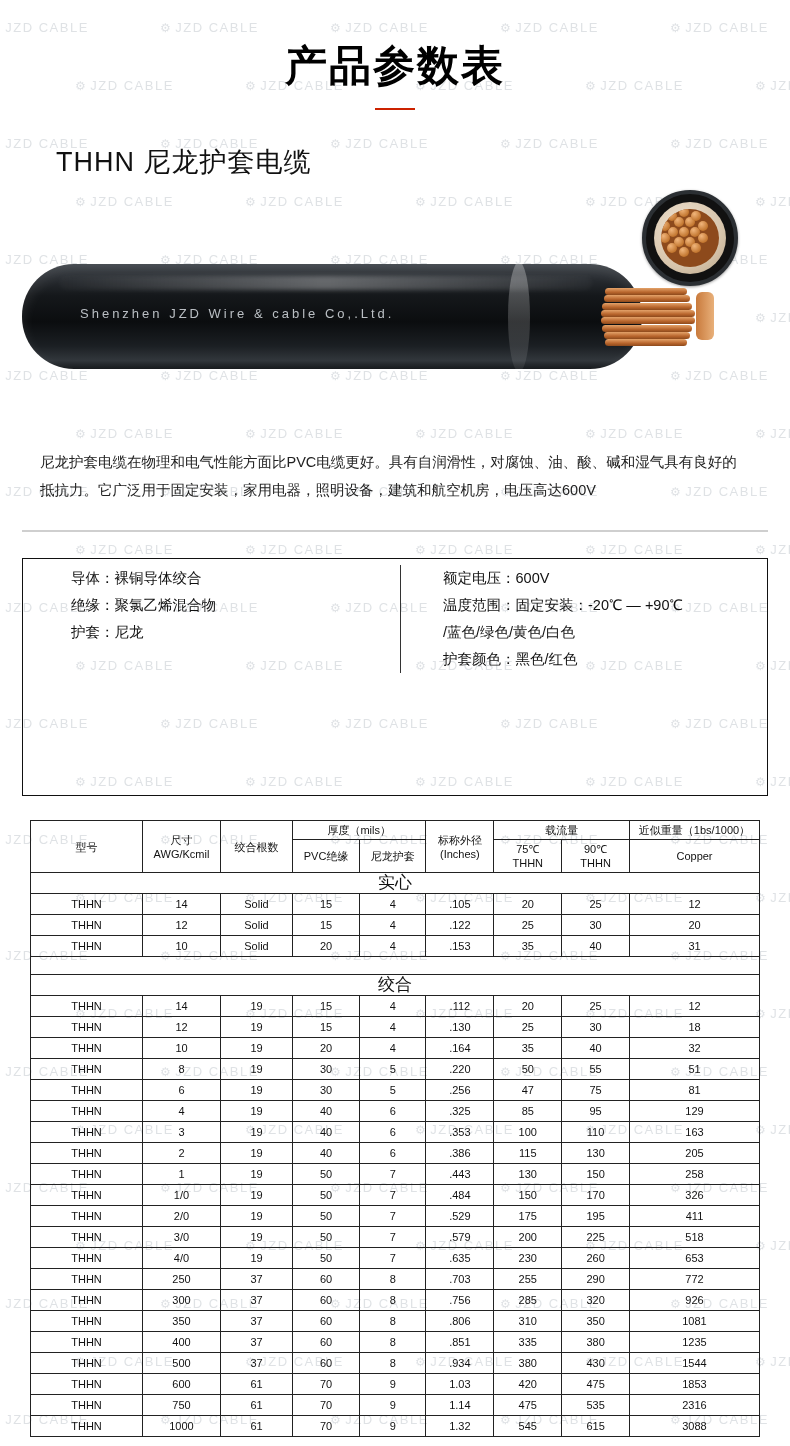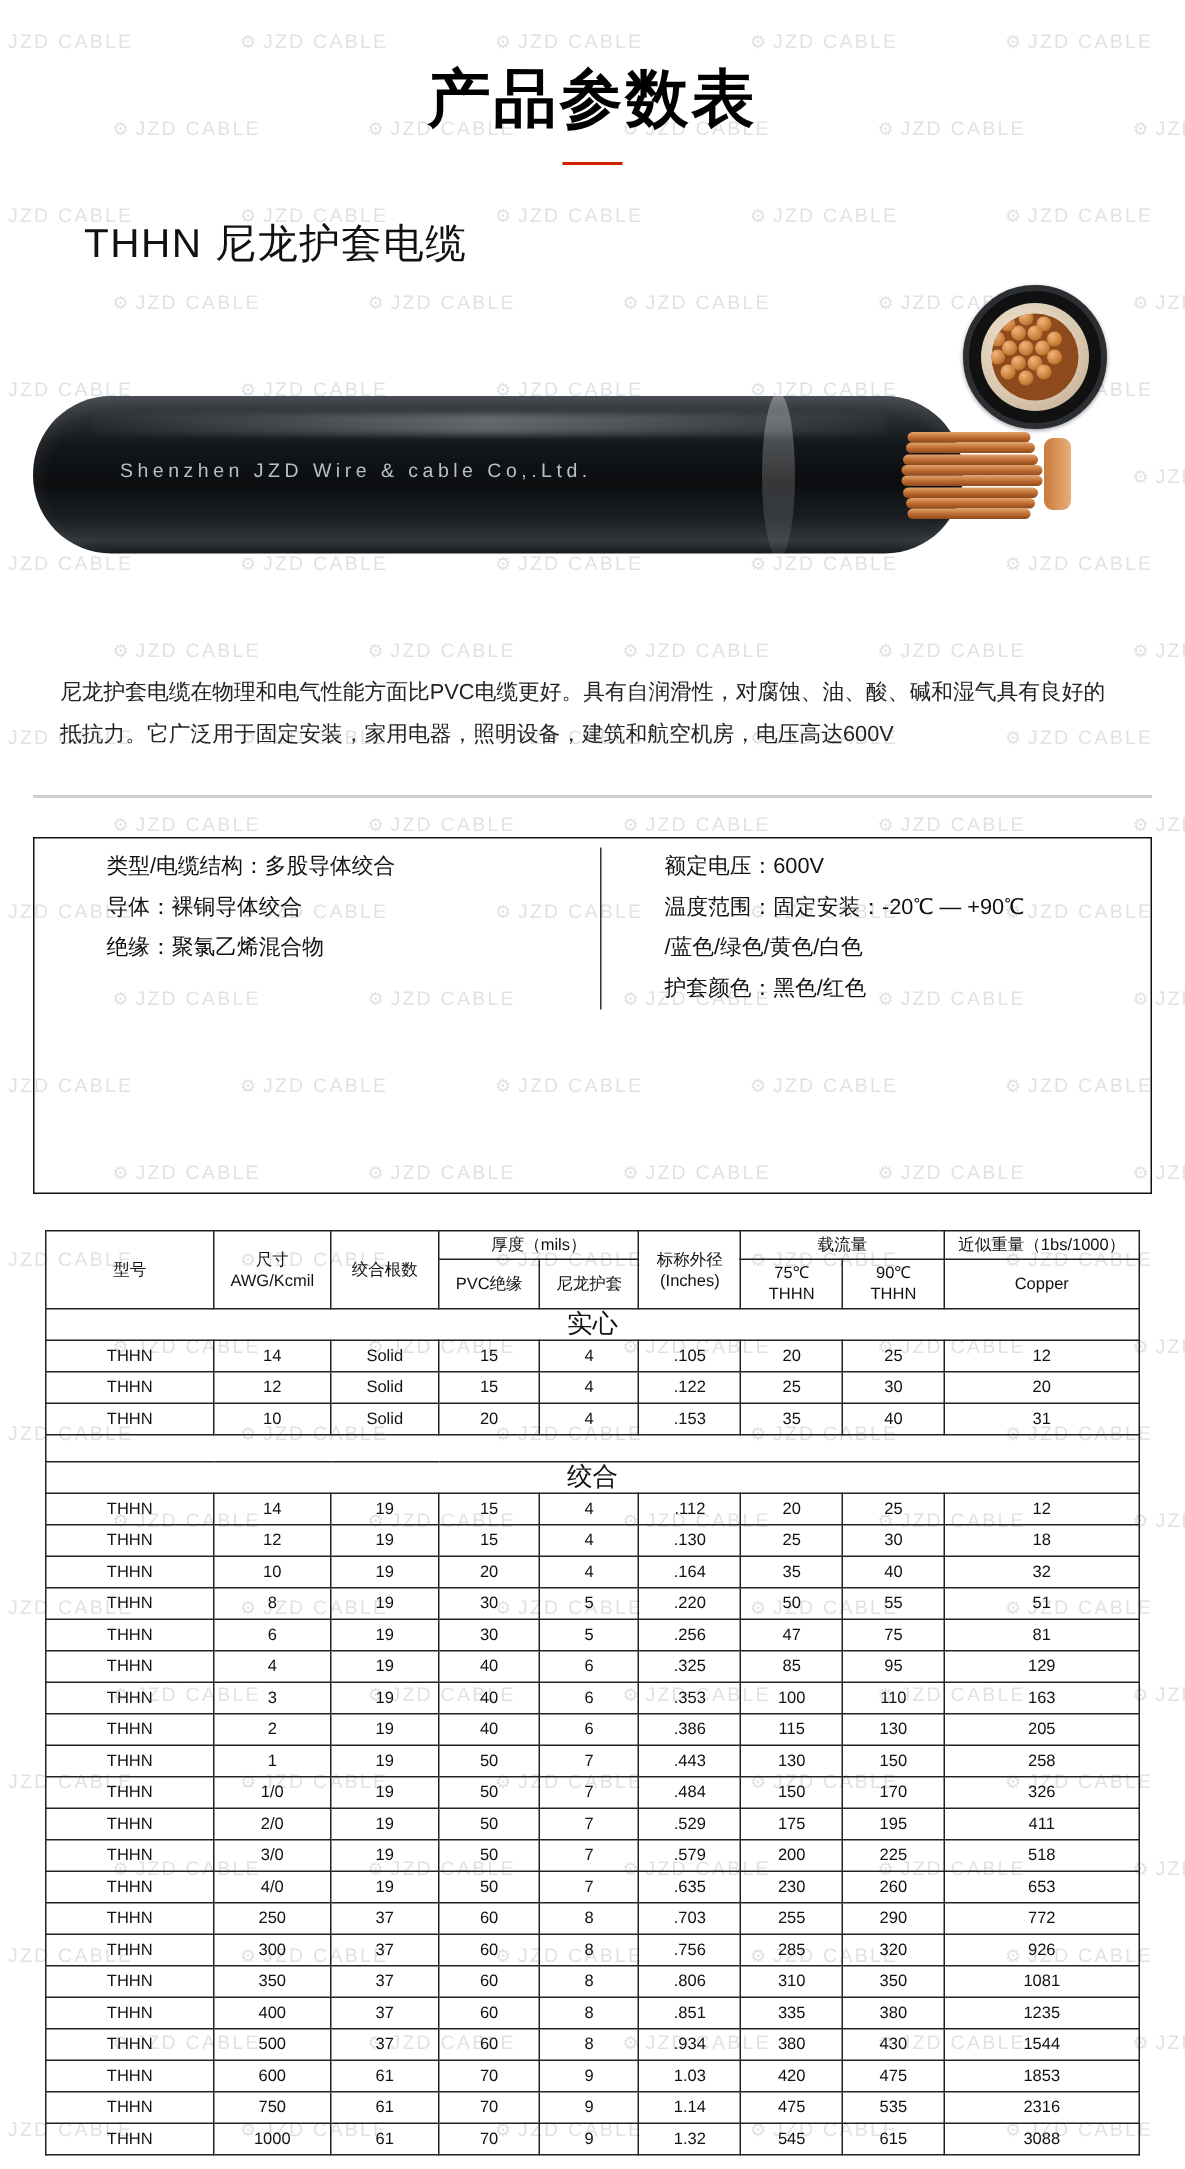--- a/index.html
+++ b/index.html
@@ -431,23 +431,23 @@
     </div>
 </div>
 
 <div class="description">尼龙护套电缆在物理和电气性能方面比PVC电缆更好。具有自润滑性，对腐蚀、油、酸、碱和湿气具有良好的抵抗力。它广泛用于固定安装，家用电器，照明设备，建筑和航空机房，电压高达600V</div>
 
 <div class="divider"></div>
 
 <div class="app-box">
   <div class="app-cols">
     <div class="app-col-left">
-      <div class="app-line">类型/电缆结构：多股导体绞合</div>
       <div class="app-line">导体：裸铜导体绞合</div>
       <div class="app-line">绝缘：聚氯乙烯混合物</div>
+      <div class="app-line">护套：尼龙</div>
     </div>
     <div class="app-col-right">
       <div class="app-line">额定电压：600V</div>
       <div class="app-line">温度范围：固定安装：-20℃ — +90℃</div>
       <div class="app-line">/蓝色/绿色/黄色/白色</div>
       <div class="app-line">护套颜色：黑色/红色</div>
     </div>
   </div>
 </div>
 

